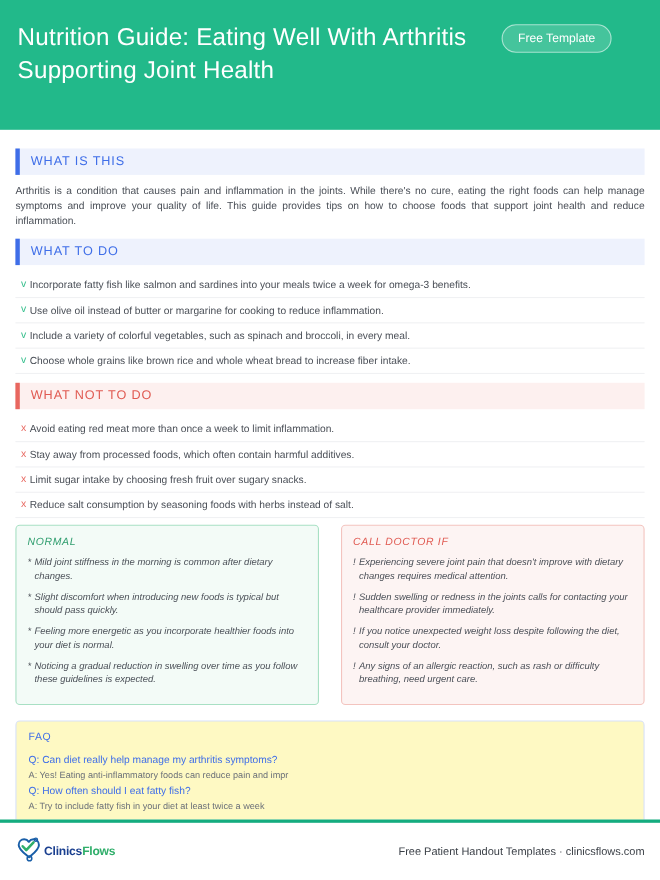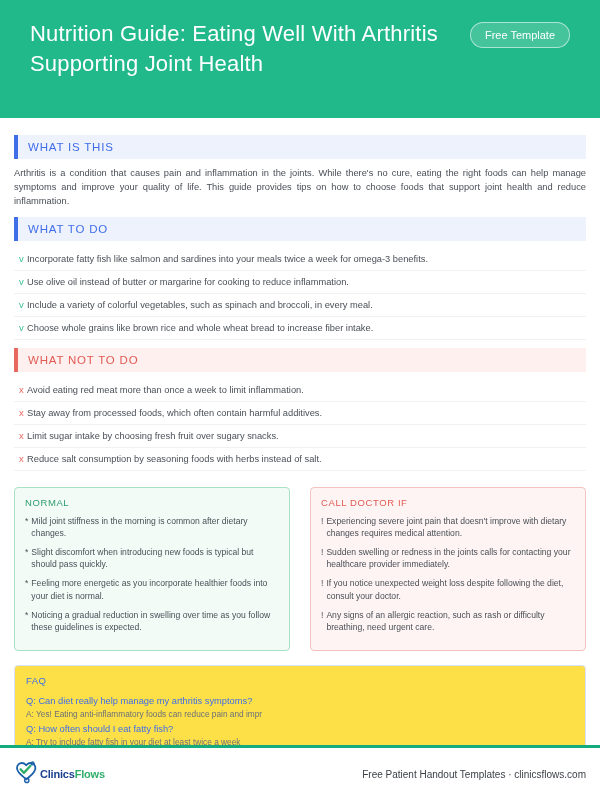--- a/index.html
+++ b/index.html
@@ -24,21 +24,21 @@
   }
 
   
   .header {
     background: #22b98a;
     height: 118px;
     box-sizing: border-box;
     padding: 16px 16px 0 16px;
     display: flex;
     align-items: flex-start;
-    justify-content: center;
+    justify-content: flex-start;
     flex: none;
   }
   .header-title {
     color: #ffffff;
     font-size: 22px;
     line-height: 30px;
     font-weight: 400;
     letter-spacing: 0.2px;
     max-width: 440px;
     padding-top: 3px;
@@ -114,21 +114,22 @@
     padding-left: 5px;
     box-sizing: border-box;
   }
   .list.do .mk { color: #3ac08f; }
   .list.dont .mk { color: #e8675f; }
 
   
   .cards {
     display: flex;
     gap: 20px;
-    margin-top: 16px;
+    margin-top: 6px;
+    font-style: italic;
   }
   .card {
     flex: 1 1 0;
     border-radius: 4px;
     box-sizing: border-box;
     padding: 9px 10px 10px 10px;
     min-height: 150px;
   }
   .card.green {
     background: #f3fbf7;
@@ -156,21 +157,21 @@
   .card-item .mk {
     flex: none;
     margin-right: 3px;
   }
   .card.green .card-item .mk { color: #4a4f57; }
   .card.red .card-item .mk { color: #4a4f57; }
 
   
   .faq {
     margin-top: 14px;
-    background: #fde047;
+    background: #fef9c3;
     border: 1px solid #d8e1f8;
     border-radius: 4px;
     padding: 9px 11px 11px 11px;
     box-sizing: border-box;
   }
   .faq-title {
     font-size: 9.5px;
     color: #3f6ee8;
     letter-spacing: 0.5px;
     margin-bottom: 8px;

